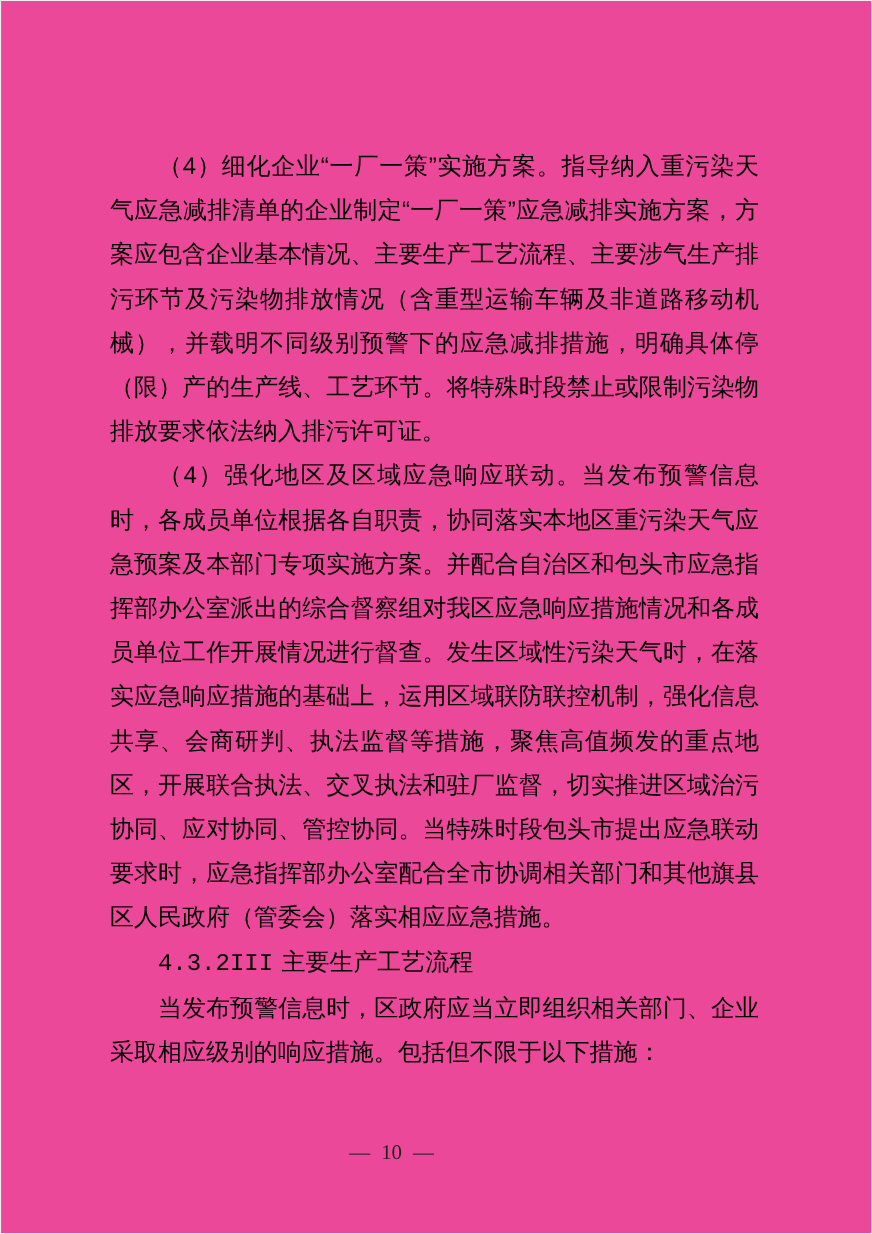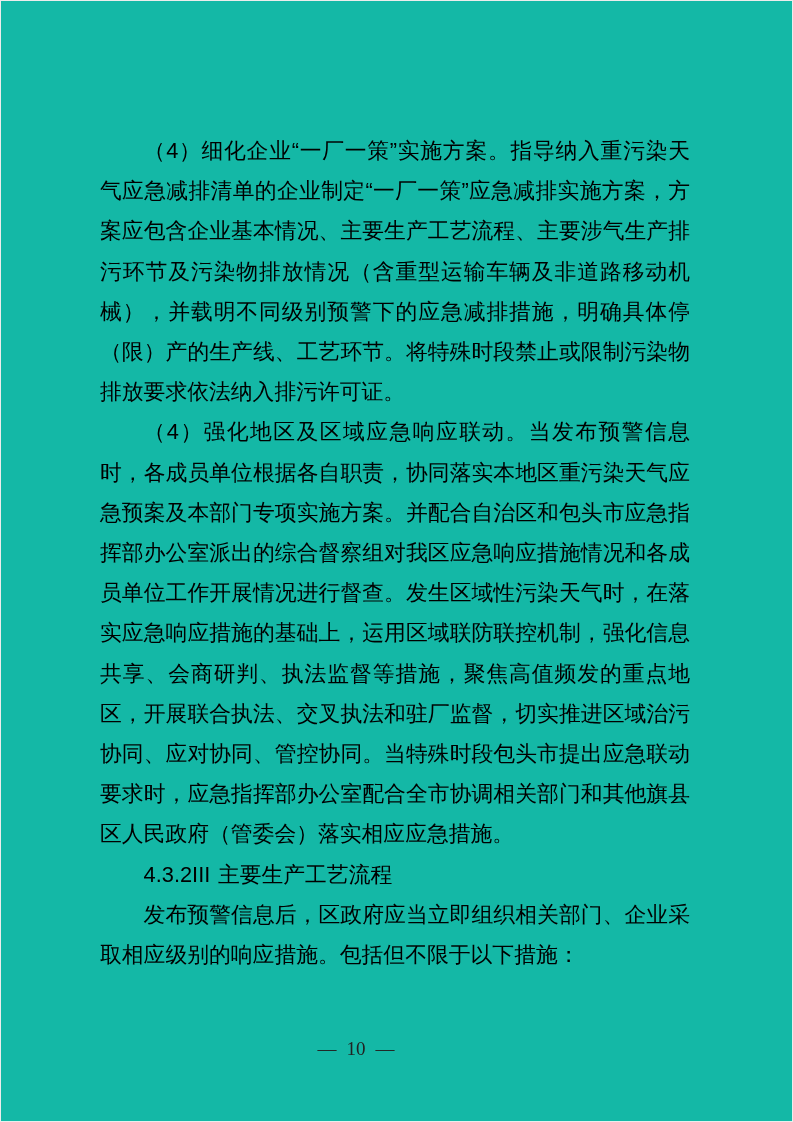--- a/index.html
+++ b/index.html
@@ -4,21 +4,21 @@
 <style>
   html, body {
     margin: 0;
     padding: 0;
     background: #ffffff;
   }
   .page {
     position: relative;
     width: 793px;
     height: 1122px;
-    background: #14b8a6;
+    background: #ec4899;
     overflow: hidden;
     font-family: "Liberation Sans", "DejaVu Sans", sans-serif;
     color: #000000;
     box-shadow: inset 0 0 0 1px #ececec;
   }
   .content {
     position: absolute;
     left: 100px;
     top: 131px;
     width: 590px;
@@ -36,21 +36,21 @@
   .heading {
     margin: 0;
     font-size: 21.8px;
     line-height: 40.2px;
     text-align: left;
     text-indent: 2em;
     color: #000000;
     font-weight: normal;
   }
   .heading-num {
-    font-family: Liberation Sans, sans-serif;
+    font-family: Liberation Mono, monospace;
     margin-right: 0.35em;
   }
   .footer {
     position: absolute;
     left: 356px;
     top: 1037px;
     transform: translateX(-50%);
     font-family: "Liberation Serif", "DejaVu Serif", serif;
     font-size: 19px;
     line-height: 24px;
@@ -64,19 +64,19 @@
 </head>
 <body>
 
 <div class="page">
   <div class="content">
     <p class="para">（4）细化企业“一厂一策”实施方案。指导纳入重污染天气应急减排清单的企业制定“一厂一策”应急减排实施方案，方案应包含企业基本情况、主要生产工艺流程、主要涉气生产排污环节及污染物排放情况（含重型运输车辆及非道路移动机械），并载明不同级别预警下的应急减排措施，明确具体停（限）产的生产线、工艺环节。将特殊时段禁止或限制污染物排放要求依法纳入排污许可证。</p>
     <p class="para">（4）强化地区及区域应急响应联动。当发布预警信息时，各成员单位根据各自职责，协同落实本地区重污染天气应急预案及本部门专项实施方案。并配合自治区和包头市应急指挥部办公室派出的综合督察组对我区应急响应措施情况和各成员单位工作开展情况进行督查。发生区域性污染天气时，在落实应急响应措施的基础上，运用区域联防联控机制，强化信息共享、会商研判、执法监督等措施，聚焦高值频发的重点地区，开展联合执法、交叉执法和驻厂监督，切实推进区域治污协同、应对协同、管控协同。当特殊时段包头市提出应急联动要求时，应急指挥部办公室配合全市协调相关部门和其他旗县区人民政府（管委会）落实相应应急措施。</p>
     <p class="heading">
       <span class="heading-num">4.3.2III</span><span>主要生产工艺流程</span>
     </p>
-    <p class="para">发布预警信息后，区政府应当立即组织相关部门、企业采取相应级别的响应措施。包括但不限于以下措施：</p>
+    <p class="para">当发布预警信息时，区政府应当立即组织相关部门、企业采取相应级别的响应措施。包括但不限于以下措施：</p>
   </div>
 
   <div class="footer">
     <span>—</span><span class="page-num">10</span><span>—</span>
   </div>
 </div>
 
 </body></html>

